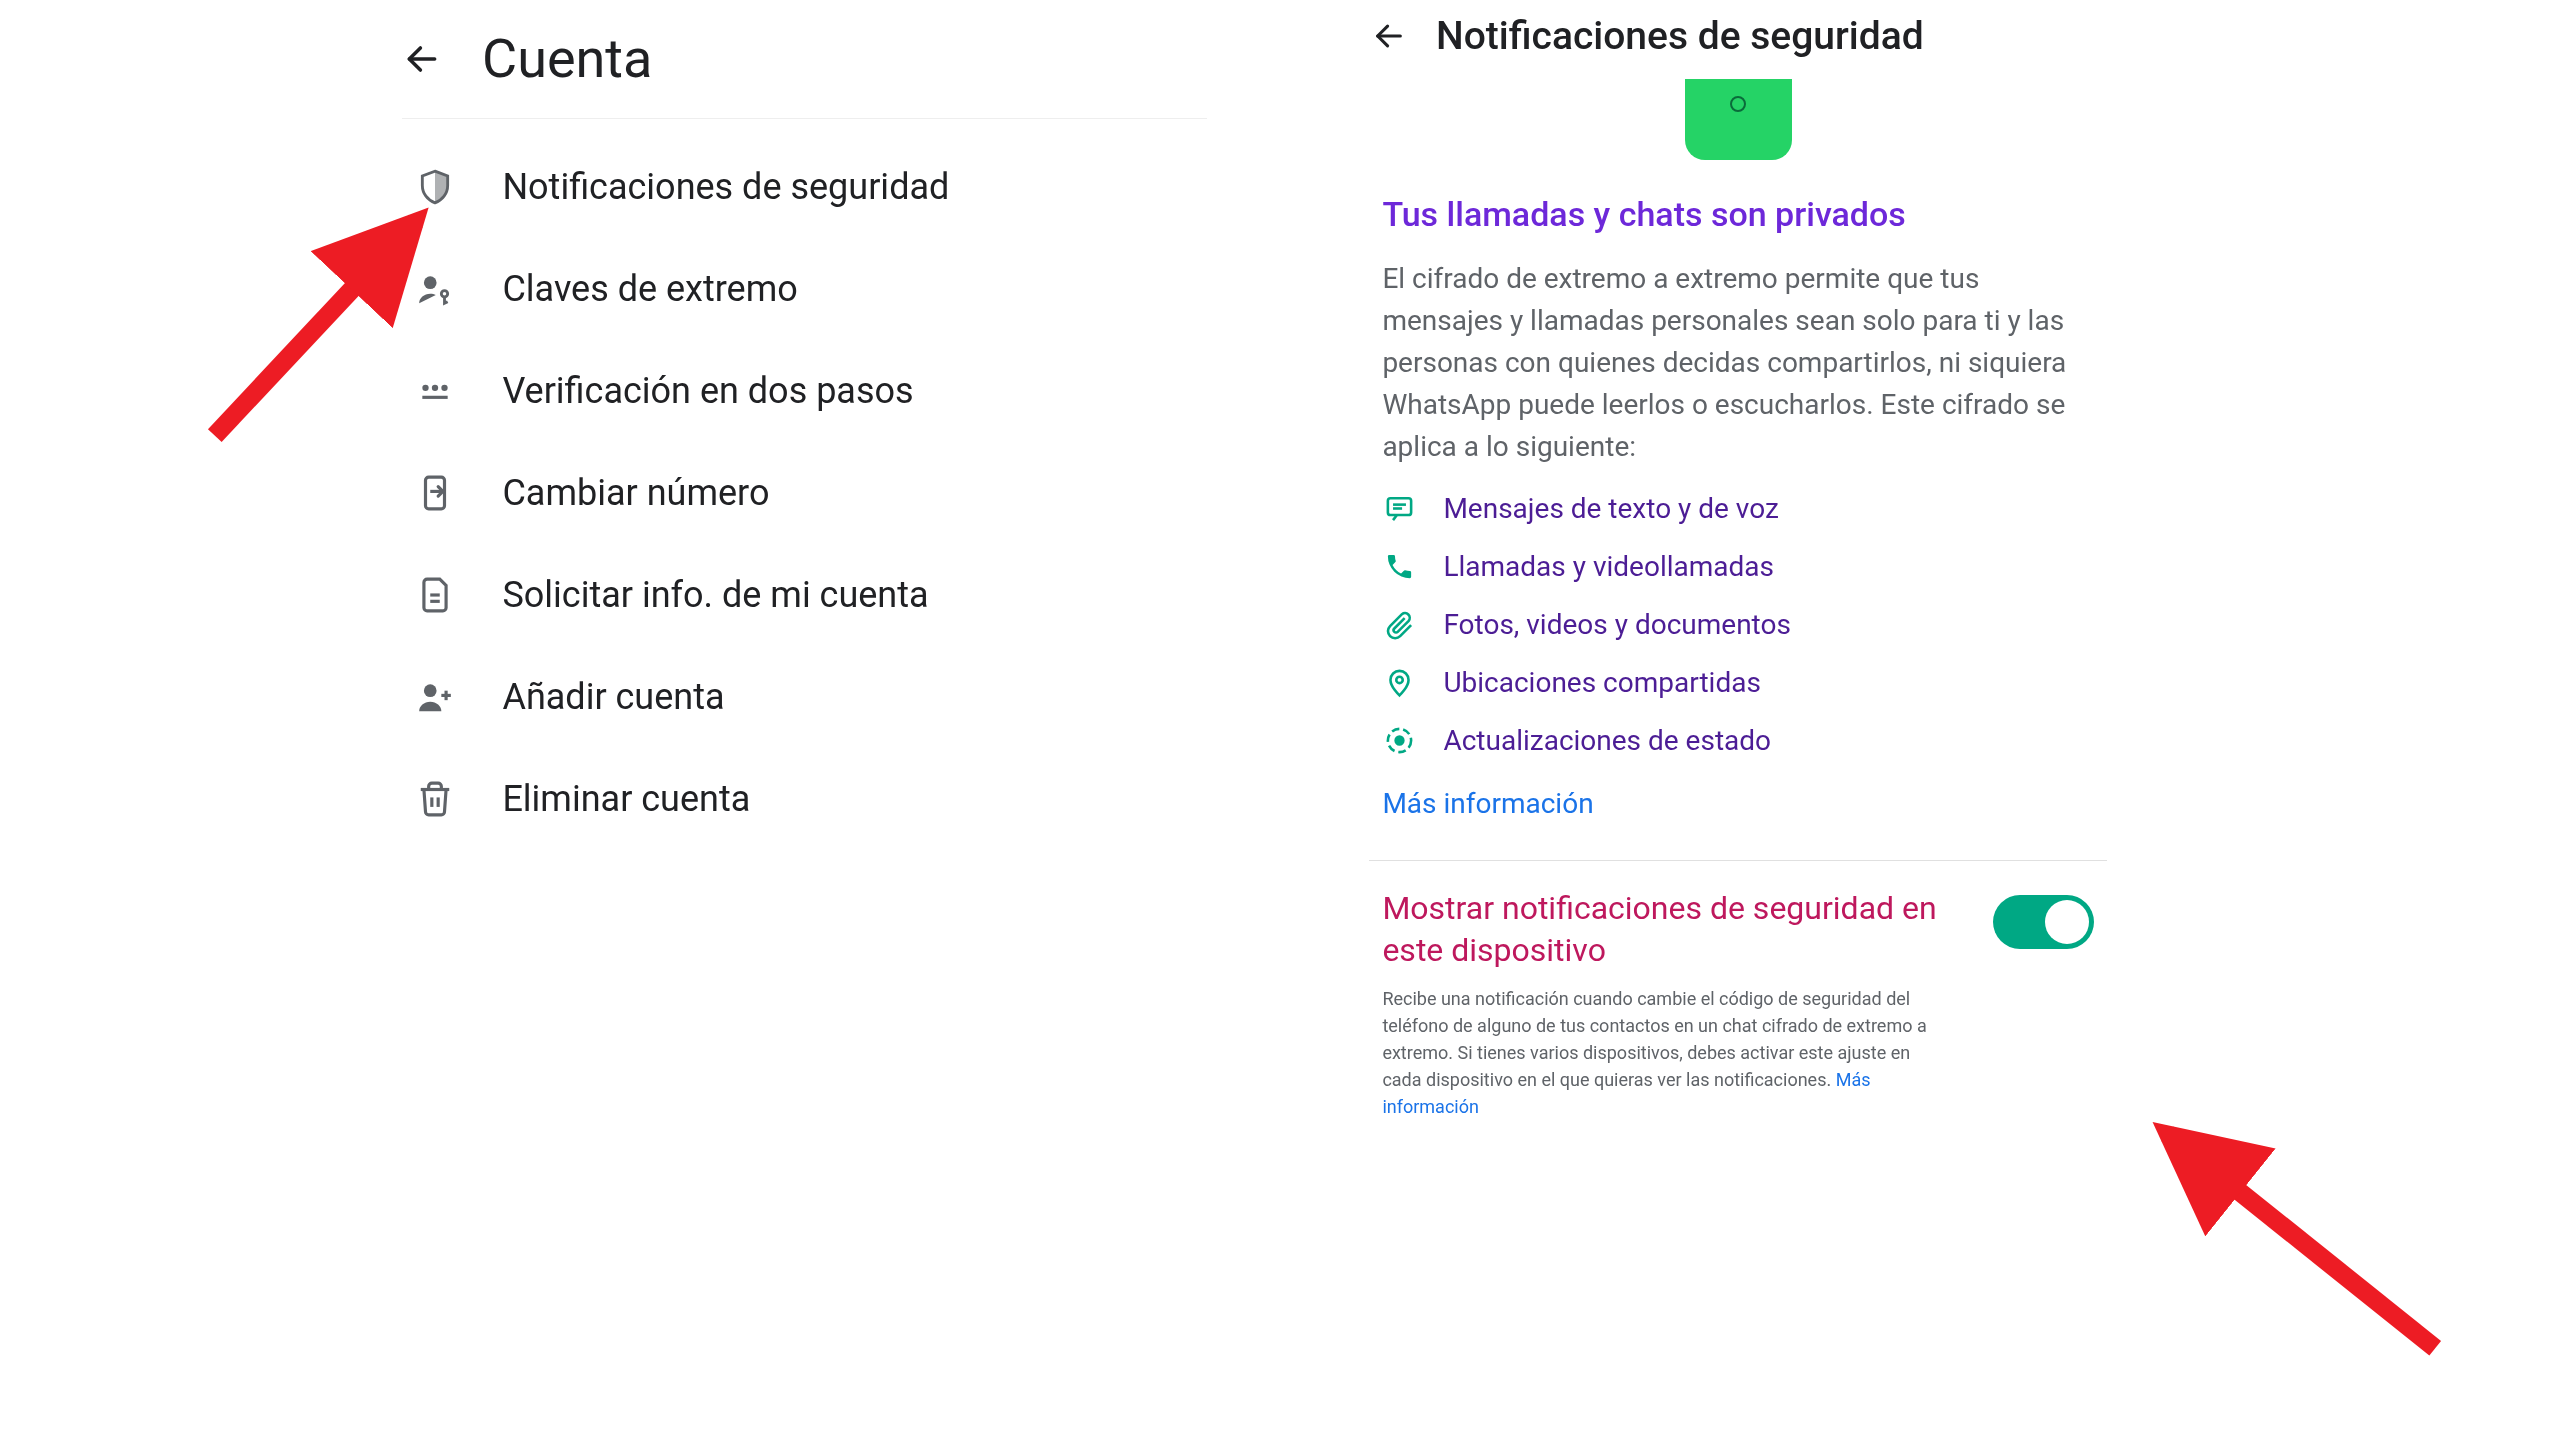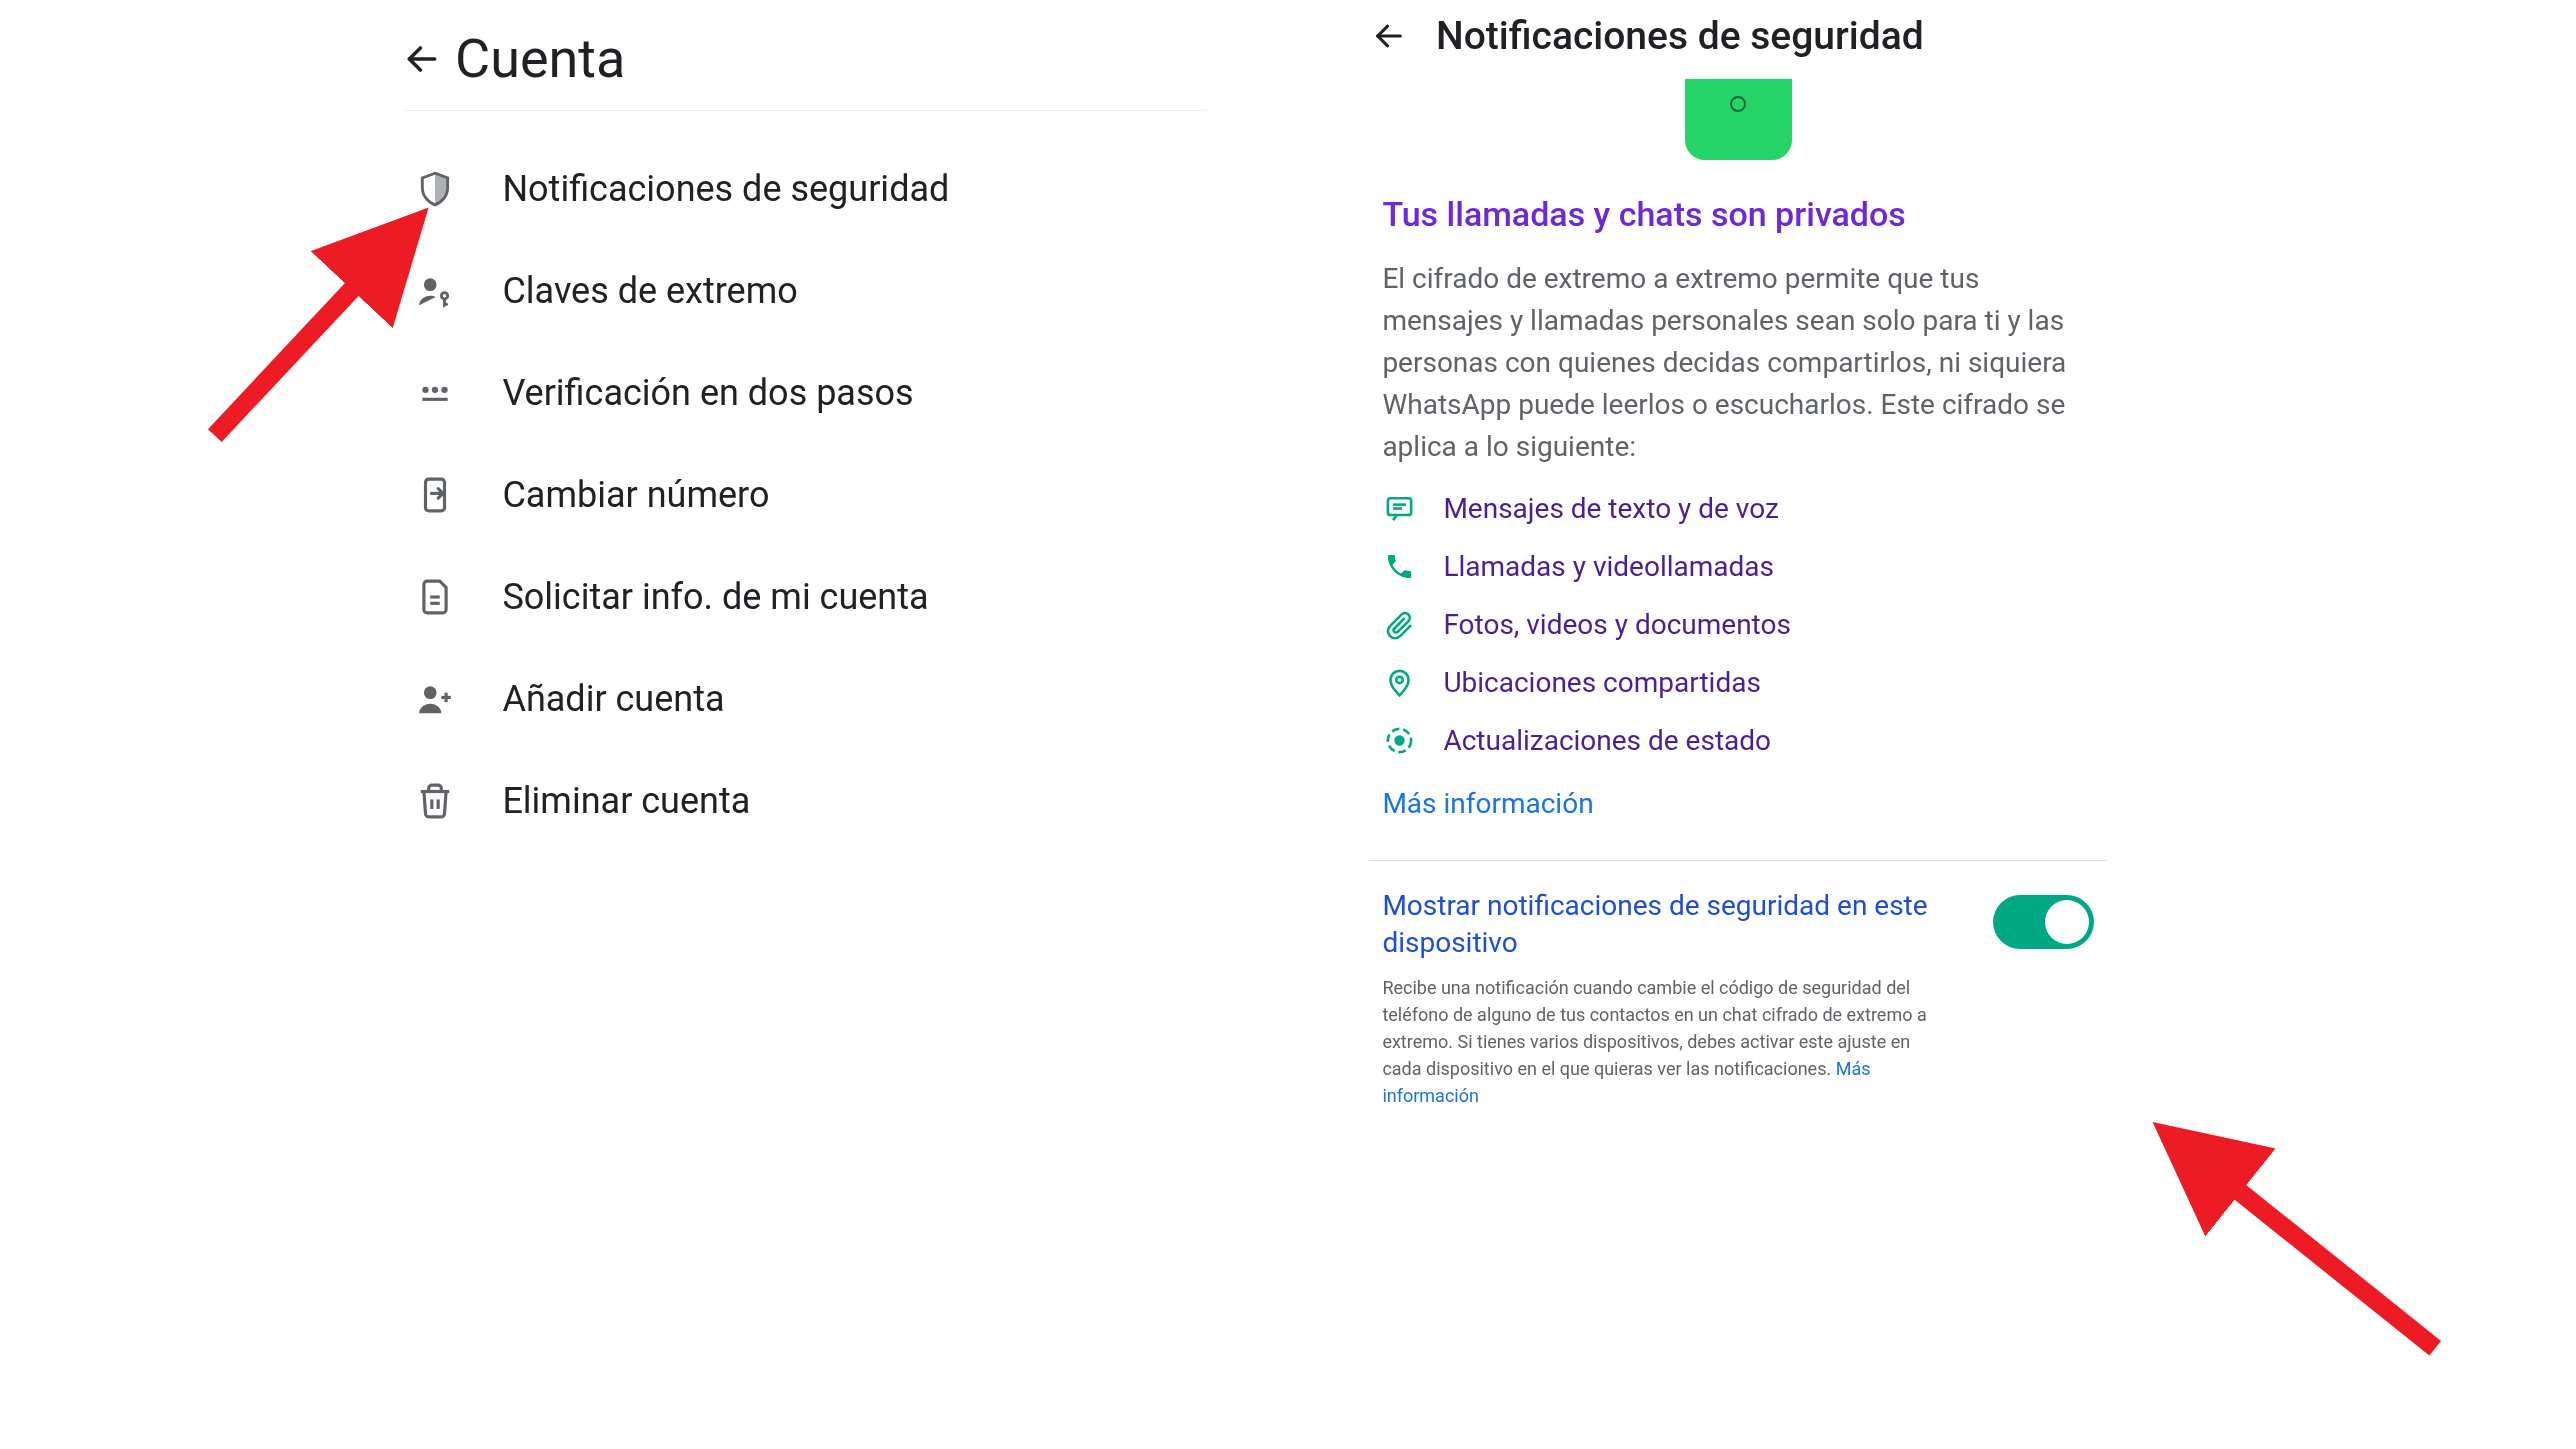--- a/index.html
+++ b/index.html
@@ -24,24 +24,24 @@
   
   .left-content {
     position: absolute;
     left: 402px;
     top: 27px;
     width: 805px;
   }
   .header-row {
     display: flex;
     align-items: center;
-    gap: 13px;
-    padding-bottom: 20px;
+    gap: 40px;
+    padding-bottom: 28px;
     border-bottom: 0.7px solid #eeeeee;
-    margin-bottom: 27px;
+    margin-bottom: 17px;
   }
   .header-title {
     font-size: 54px;
     font-weight: 400;
     color: #202124;
   }
   .back-arrow {
     width: 40px;
     height: 40px;
     display: flex;
@@ -157,23 +157,23 @@
   .toggle-row {
     display: flex;
     align-items: flex-start;
     gap: 40px;
     padding: 0 13.4px;
   }
   .toggle-text {
     flex: 1;
   }
   .toggle-title {
-    font-size: 28px;
+    font-size: 32px;
     font-weight: 400;
-    color: #1d4ed8;
+    color: #be185d;
     margin-bottom: 13.4px;
     line-height: 1.3;
   }
   .toggle-desc {
     font-size: 18px;
     line-height: 1.5;
     color: #5f6368;
   }
   .toggle-switch {
     width: 101px;

